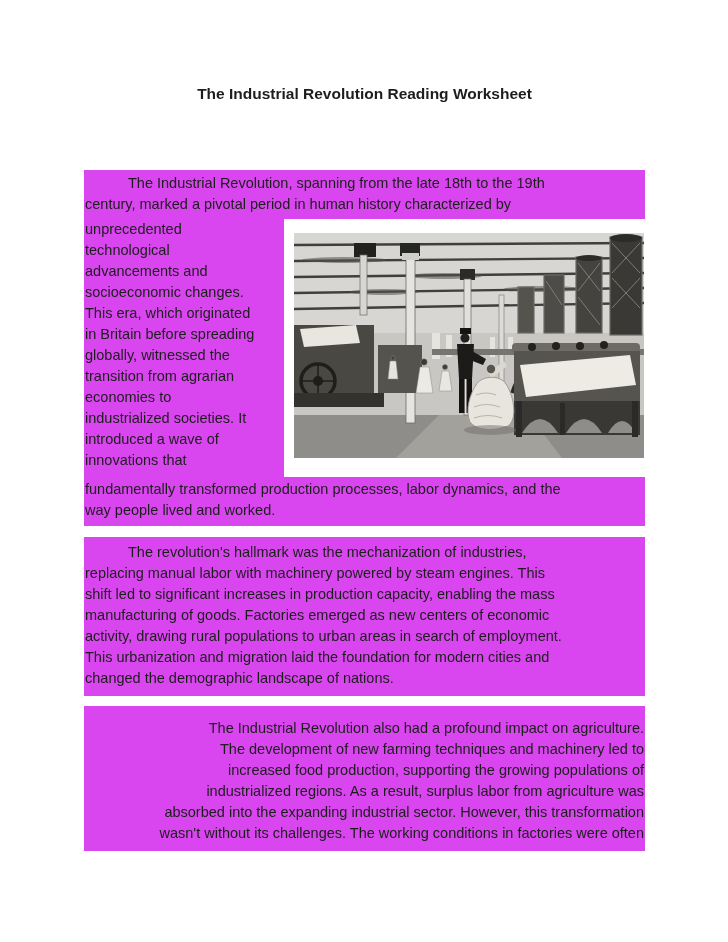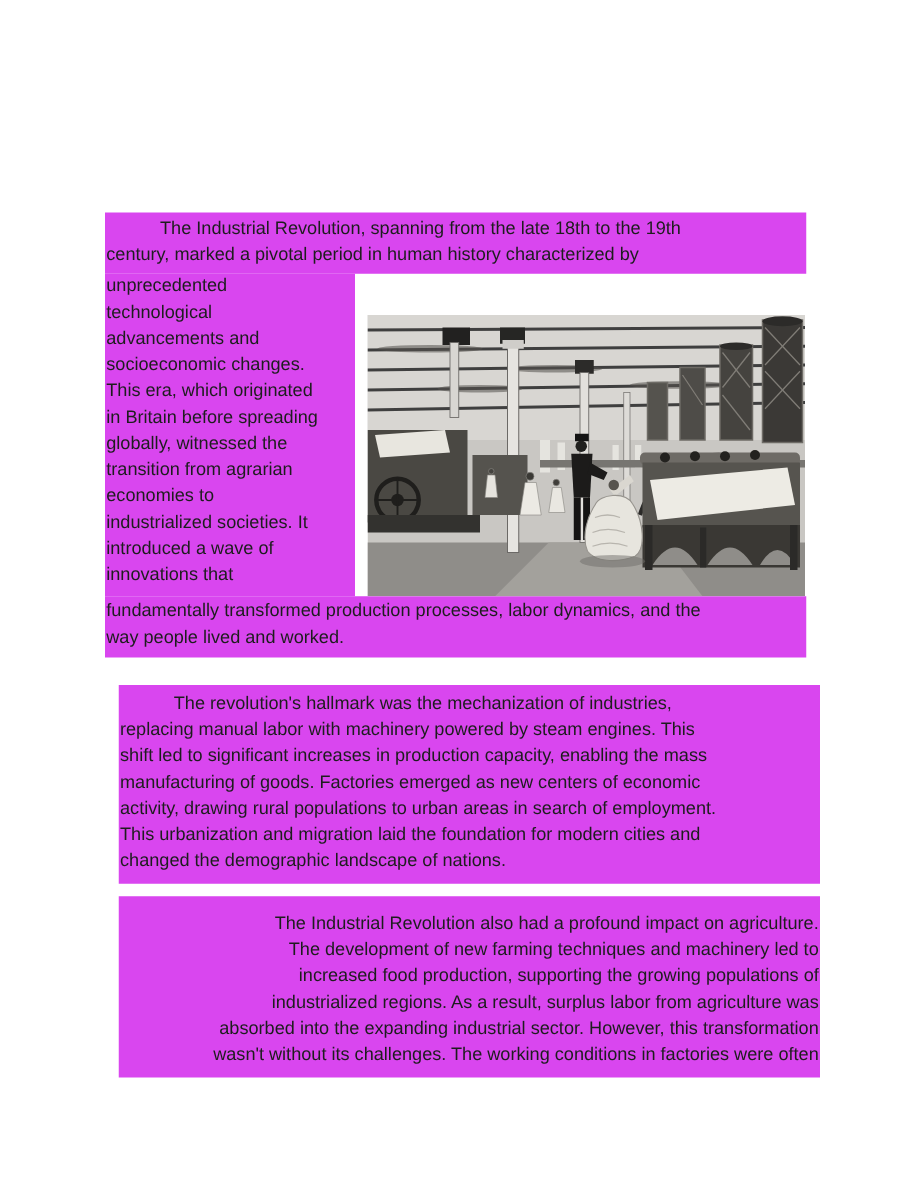--- a/index.html
+++ b/index.html
@@ -14,36 +14,37 @@
   .instructions{
     position:absolute;top:109px;left:84px;width:570px;margin:0;
     font-size:14.5px;line-height:22px;white-space:pre-line;
   }
   .hl{background:#d946ef;}
   .p1{
     position:absolute;top:170px;left:84px;width:561px;
     font-size:14.5px;line-height:21px;
   }
   .p1-top{white-space:pre-line;text-indent:43px;padding:3px 1px 4px 1px;}
-  .p1-row{display:flex;align-items:flex-end;}
+  .p1-row{display:flex;align-items:flex-start;}
   .p1-left{width:200px;white-space:pre-line;padding:0 1px 6px 1px;box-sizing:border-box;}
   .figure{margin:14px 0 0 10px;width:350px;height:225px;line-height:0;}
   .p1-bottom{white-space:pre-line;padding:2px 1px 5px 1px;}
   .para{
-    position:absolute;left:84px;width:561px;margin:11px;box-sizing:border-box;
+    position:absolute;left:84px;width:561px;margin:0;box-sizing:border-box;
     font-size:14.5px;line-height:21px;white-space:pre-line;text-indent:43px;
   }
   .para2{top:537px;padding:5px 1px 7px 1px;}
   .para3{top:706px;padding:12px 1px 7px 1px;text-align:right;}
 </style>
 </head>
 <body>
 
 <div class="page">
 
+  <h1 class="title">The Industrial Revolution Reading Worksheet</h1>
 
 
   <div class="p1">
     <div class="p1-top hl">The Industrial Revolution, spanning from the late 18th to the 19th
 century, marked a pivotal period in human history characterized by</div>
     <div class="p1-row">
       <div class="p1-left hl">unprecedented
 technological
 advancements and
 socioeconomic changes.

